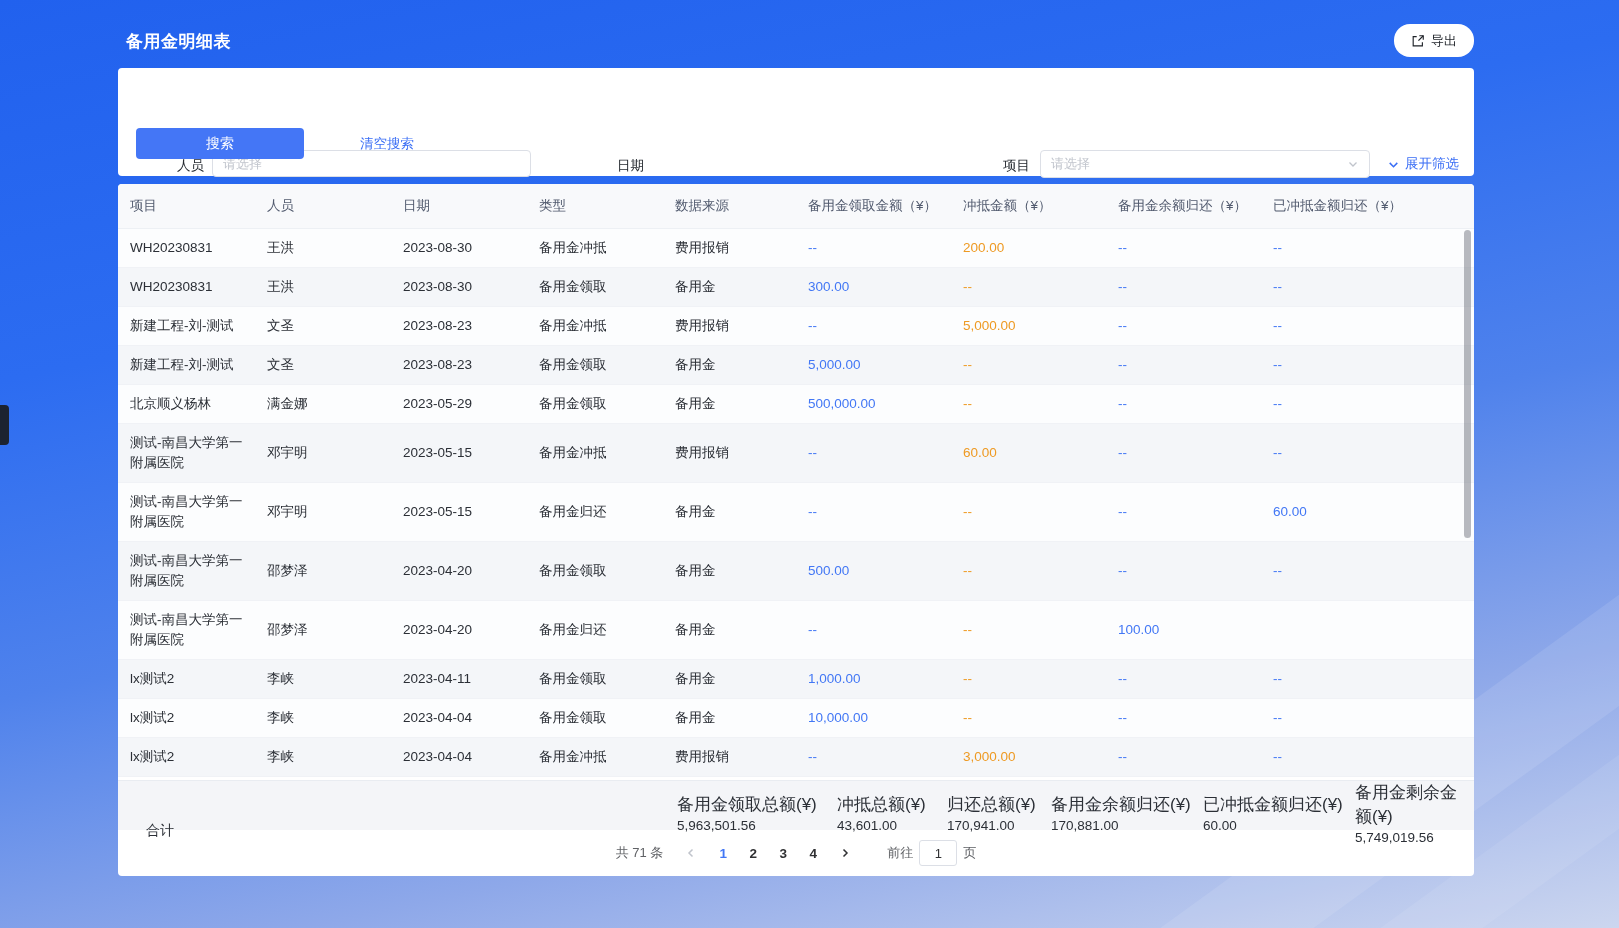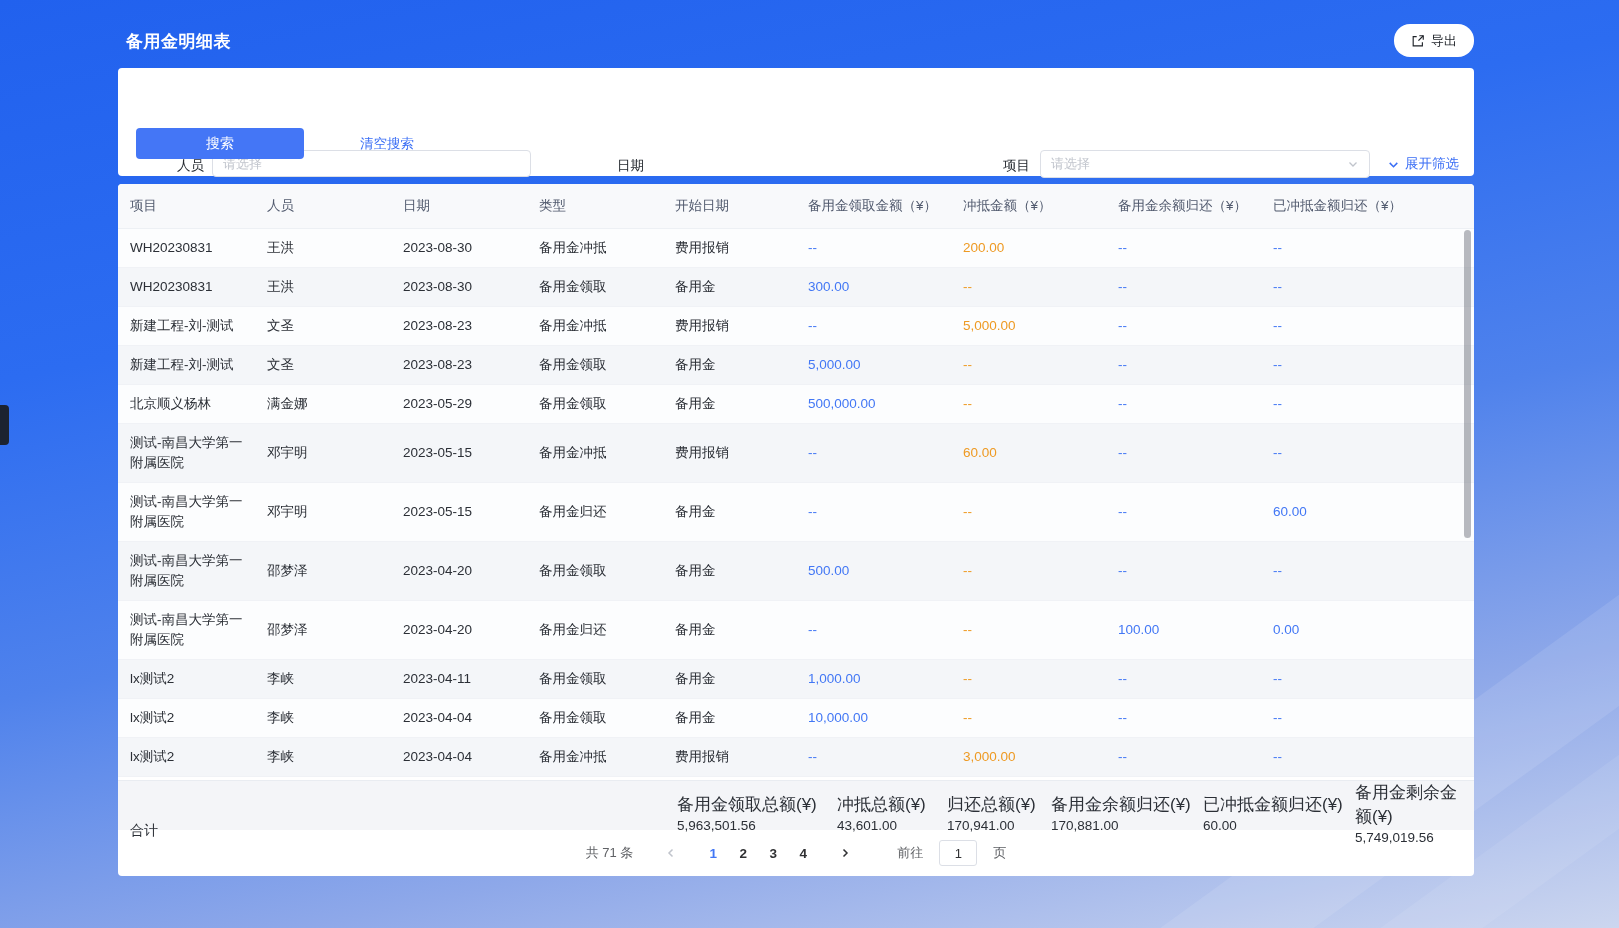--- a/index.html
+++ b/index.html
@@ -57,27 +57,27 @@
   .tbody > div.tr:nth-of-type(odd)  { background:#fcfdfe; }
   .tbody > div.tr:nth-of-type(even) { background:#f4f6f9; }
   .tr > div { padding-top:9px; padding-bottom:9px; }
   .amt-blue  { color:#4277f5; }
   .amt-orange{ color:#ee9a23; }
   .scrollbar-thumb { position:absolute; right:3px; top:46px; width:7px; height:308px; border-radius:4px; background:rgba(125,130,139,.55); cursor:grab; }
 
   
   .summary { height:50px; background:#f4f5f8; border-top:1px solid #e9ecf1;
     display:grid; grid-template-columns:559px 160px 110px 104px 152px 152px 1fr; align-items:center; }
-  .summary-total { padding-left:12px; font-size:14px; font-weight:500; color:#2b2f36;margin-top:33px; }
+  .summary-total { padding-left:28px; font-size:14px; font-weight:500; color:#2b2f36;margin-top:33px; }
   .sum-item { line-height:1.4; padding-right:6px; }
   .sum-item .sl { font-size:17px; color:#2b2f36; }
   .sum-item .sv { font-size:13.5px; color:#2b2f36; }
 
   
-  .pager { height:46px; display:flex; align-items:center; justify-content:center; gap:16px; font-size:13px; color:#606266; }
+  .pager { height:46px; display:flex; align-items:center; justify-content:center; gap:6px; font-size:13px; color:#606266; }
   .pager .total { margin-right:10px; }
   .pg-btn { background:none; border:none; width:24px; height:26px; display:flex; align-items:center; justify-content:center; cursor:pointer; }
   .pages { display:flex; gap:2px; }
   .pg-num { background:none; border:none; min-width:28px; height:26px; font-size:13.5px; font-weight:bold; color:#303133; cursor:pointer; font-family:inherit; }
   .pg-num.active { color:#4277f5; }
   .goto-label { margin-left:24px; }
   .goto-input { width:38px; height:26px; border:1px solid #dcdfe6; border-radius:3px; text-align:center; font-size:13px; color:#303133; outline:none; font-family:inherit; }
 </style>
 </head>
 <body>
@@ -127,21 +127,21 @@
   <button class="clear-link">清空搜索</button>
 </div>
 
 <div class="table-card">
 
   <div class="thead">
     <div class="c1">项目</div>
     <div class="c2">人员</div>
     <div class="c3">日期</div>
     <div class="c4">类型</div>
-    <div class="c5">开始日期</div>
+    <div class="c5">数据来源</div>
     <div class="c6">备用金领取金额（¥）</div>
     <div class="c7">冲抵金额（¥）</div>
     <div class="c8">备用金余额归还（¥）</div>
     <div class="c9">已冲抵金额归还（¥）</div>
   </div>
 
   <div class="tbody">
 
       <div class="tr">
         <div class="c1">WH20230831</div>
@@ -241,21 +241,20 @@
 
       <div class="tr">
         <div class="c1">测试-南昌大学第一附属医院</div>
         <div class="c2">邵梦泽</div>
         <div class="c3">2023-04-20</div>
         <div class="c4">备用金归还</div>
         <div class="c5">备用金</div>
         <div class="c6 amt-blue">--</div>
         <div class="c7 amt-orange">--</div>
         <div class="c8 amt-blue">100.00</div>
-        <div class="c9 amt-blue">0.00</div>
       </div>
 
       <div class="tr">
         <div class="c1">lx测试2</div>
         <div class="c2">李峡</div>
         <div class="c3">2023-04-11</div>
         <div class="c4">备用金领取</div>
         <div class="c5">备用金</div>
         <div class="c6 amt-blue">1,000.00</div>
         <div class="c7 amt-orange">--</div>

